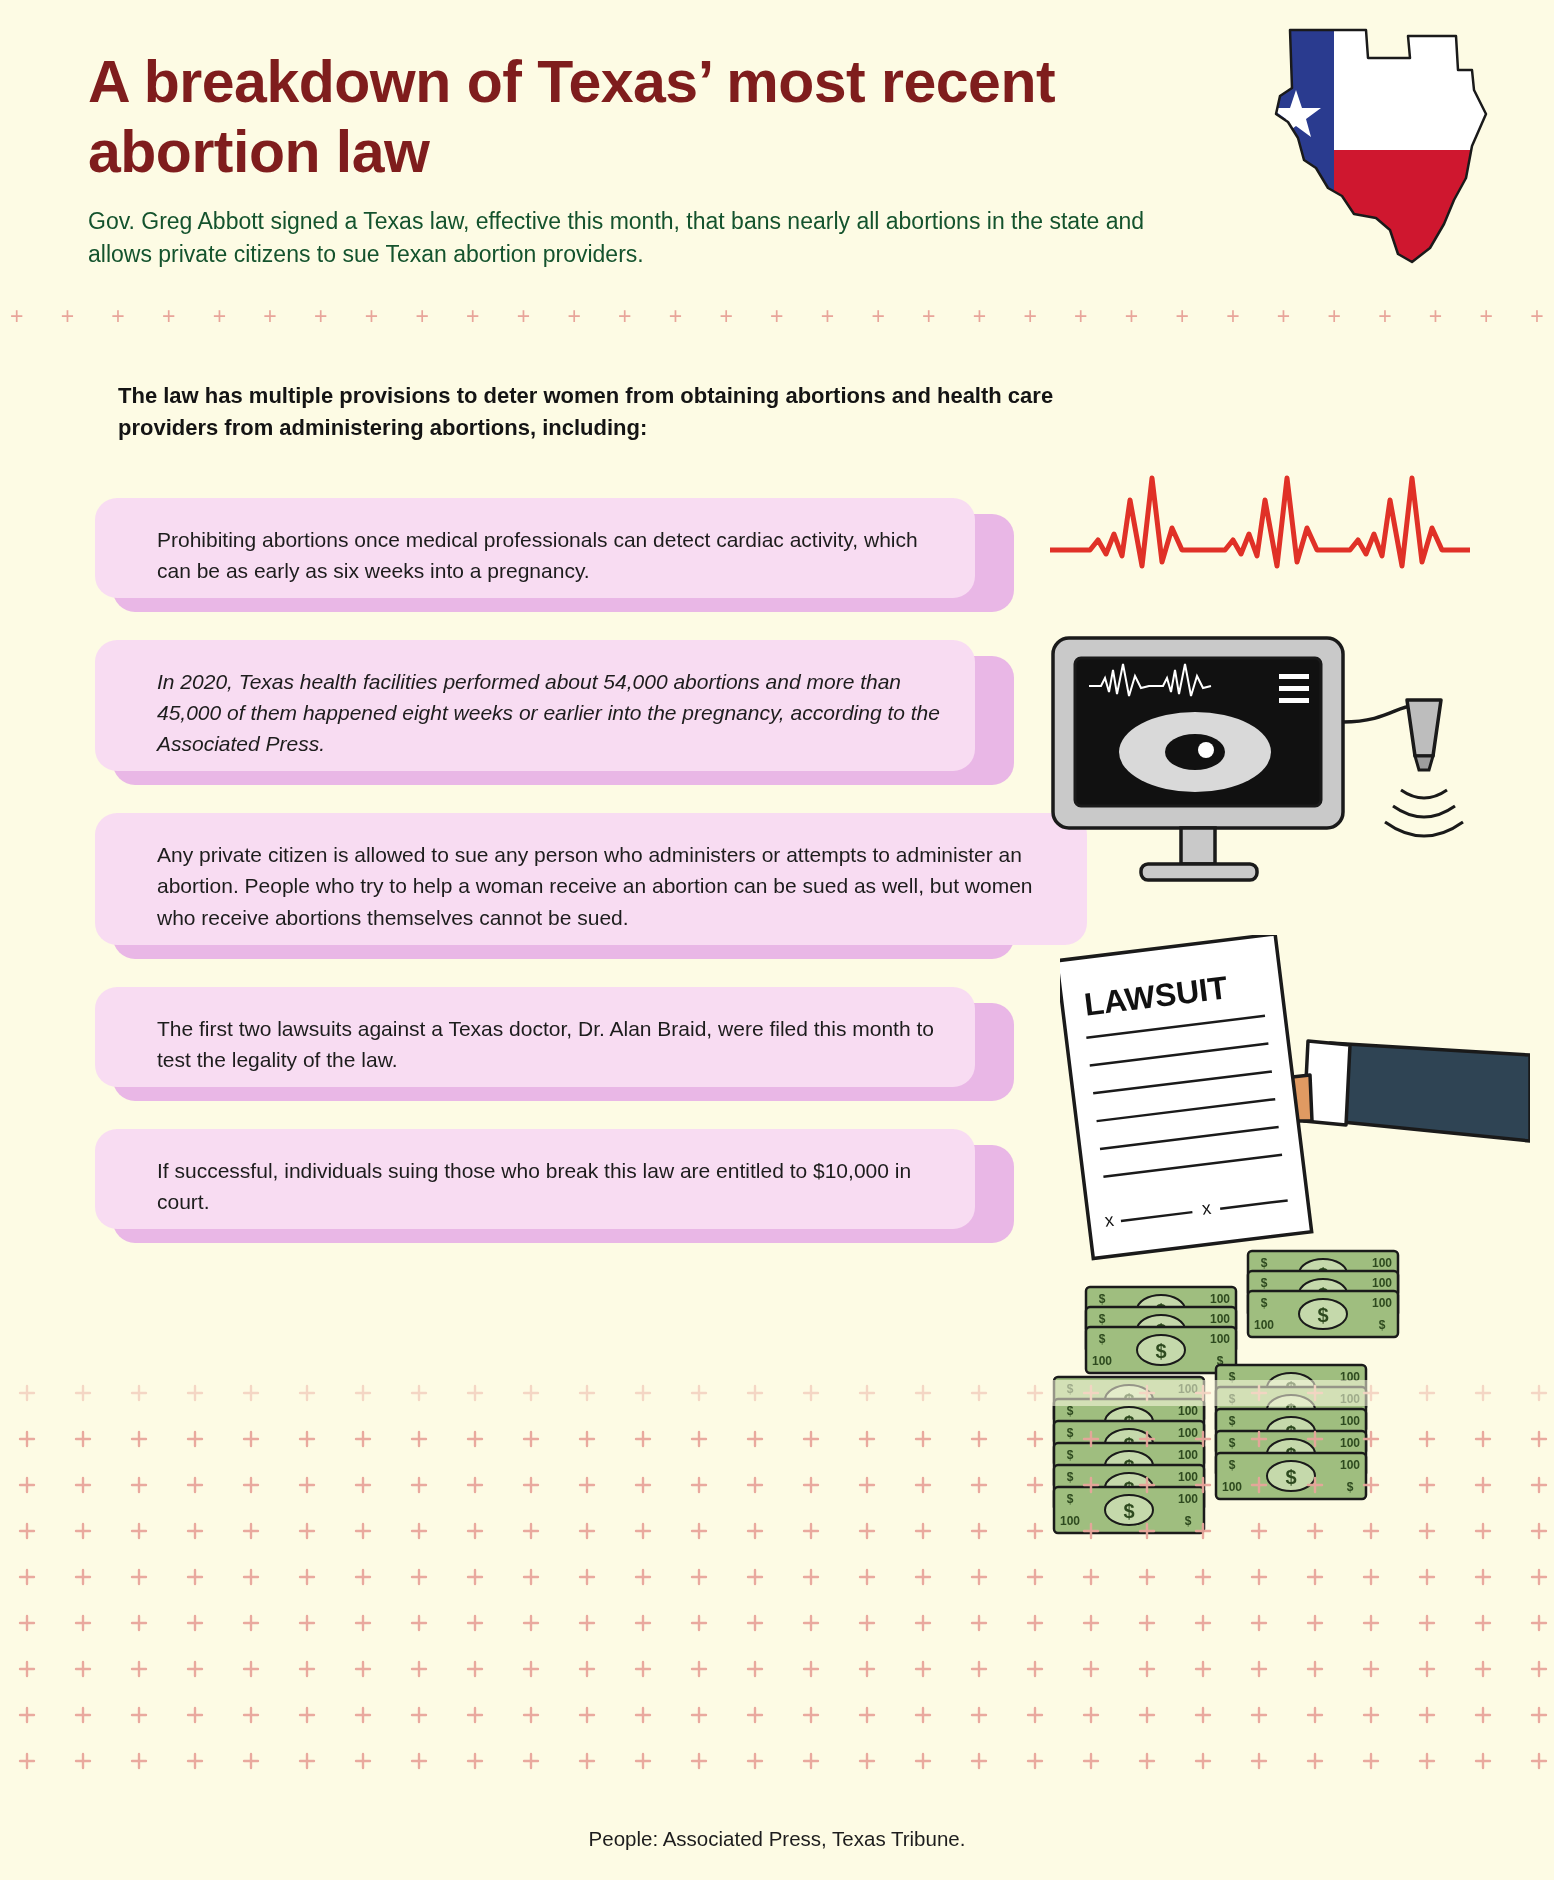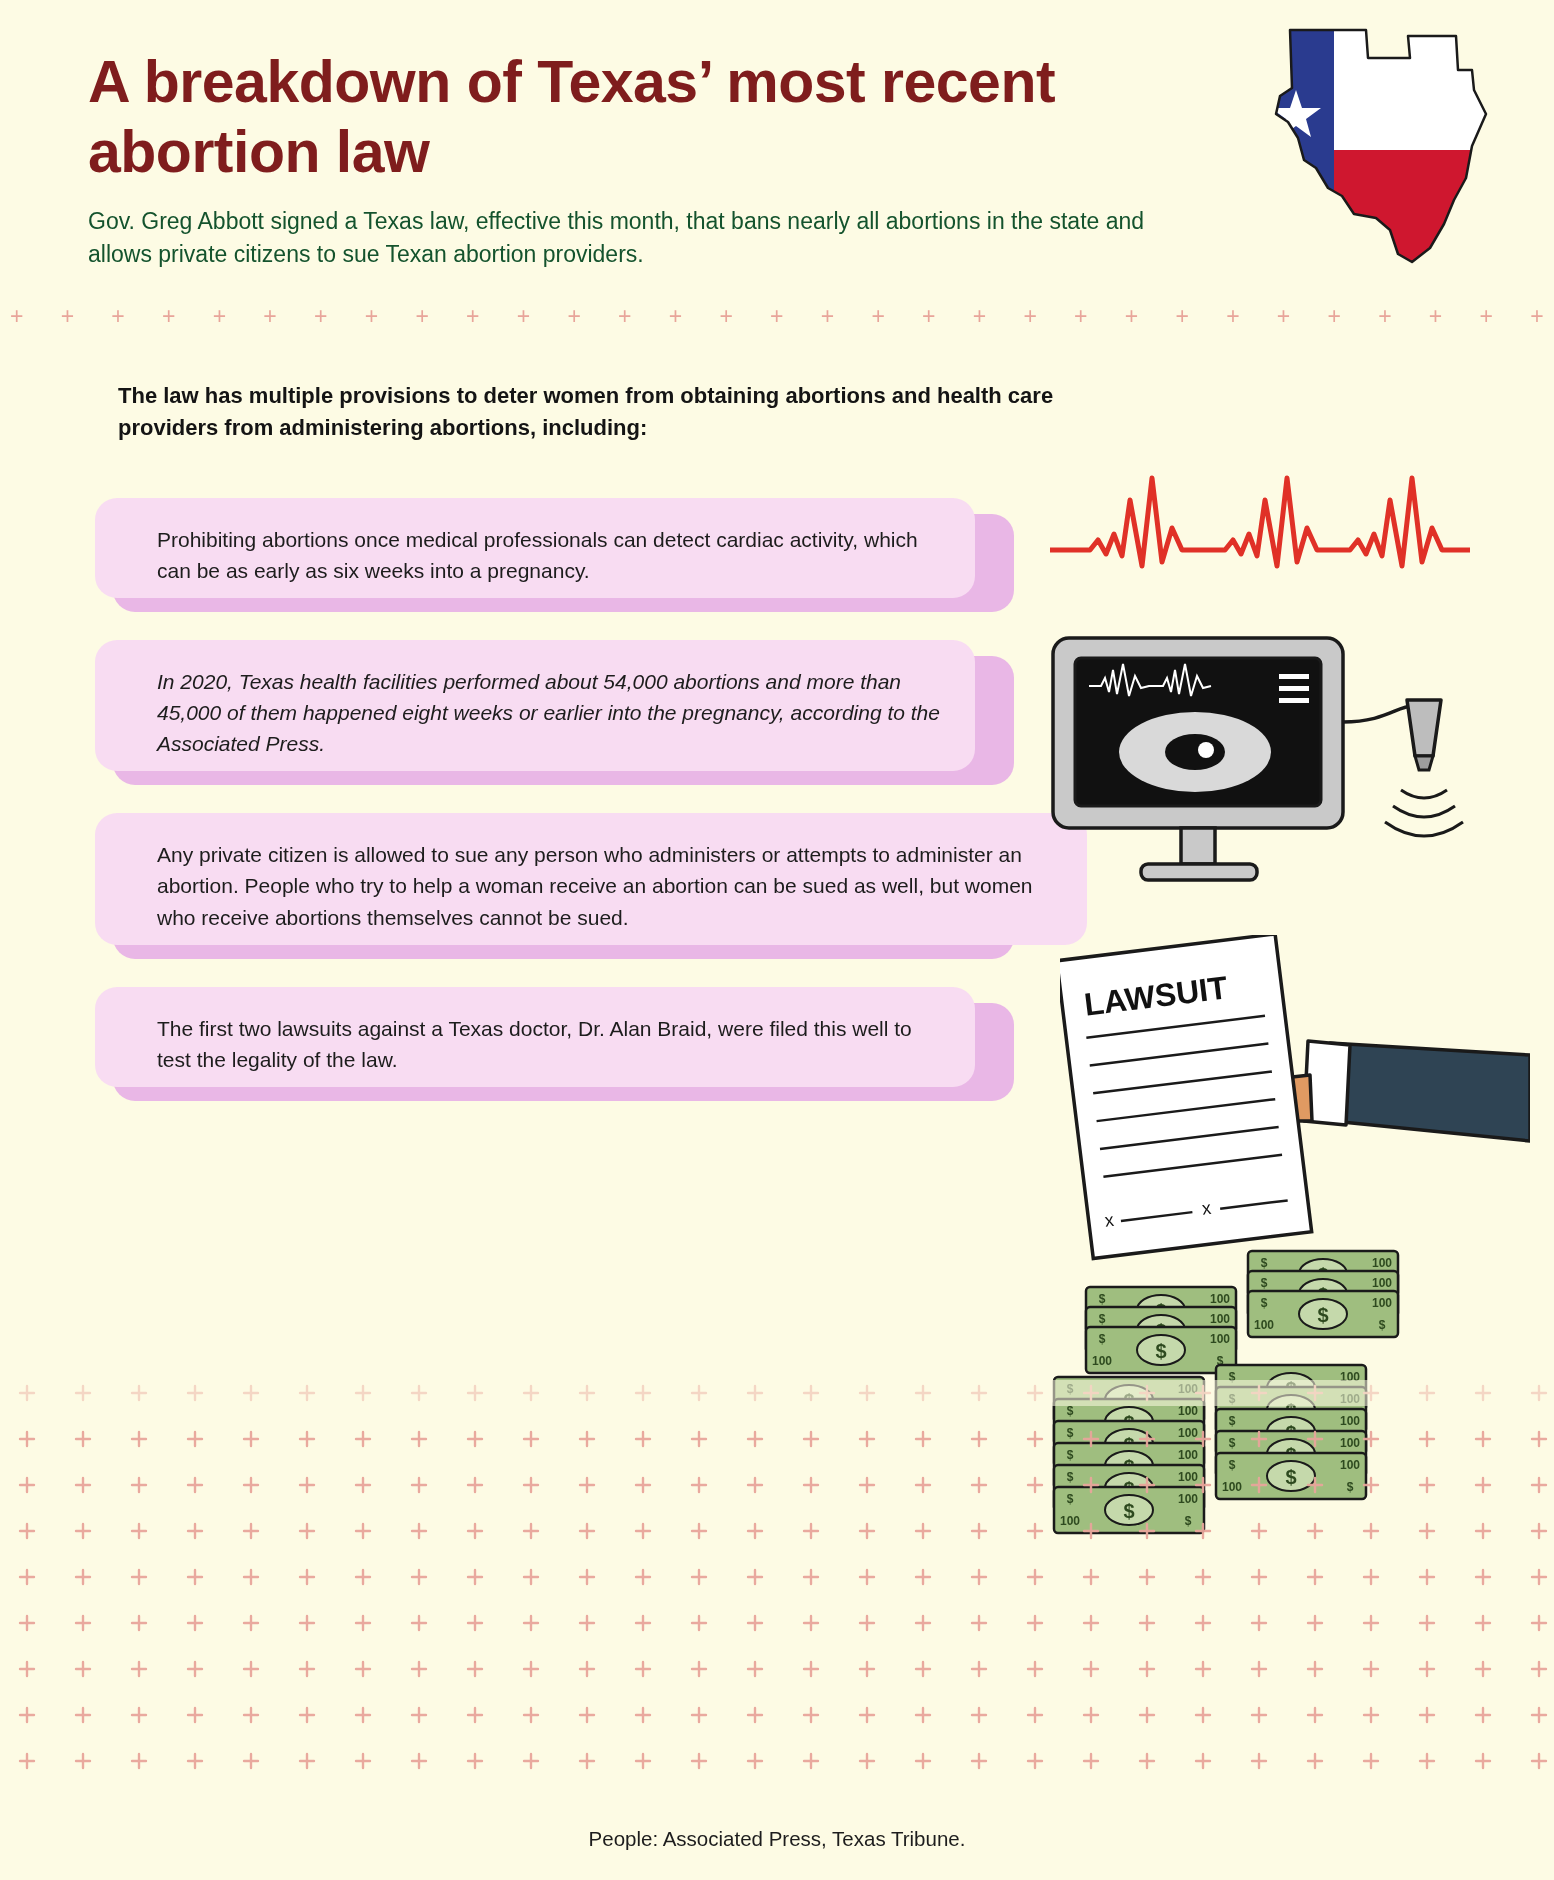--- a/index.html
+++ b/index.html
@@ -219,21 +219,25 @@
     <div class="card" style="margin-bottom:42px;font-style:italic;">
       <div class="shadow"></div>
       <div class="body" style="width:880px;">In 2020, Texas health facilities performed about 54,000 abortions and more than 45,000 of them happened eight weeks or earlier into the pregnancy, according to the Associated Press.</div>
     </div>
     <div class="card" style="margin-bottom:42px;">
       <div class="shadow"></div>
       <div class="body" style="width:992px;">Any private citizen is allowed to sue any person who administers or attempts to administer an abortion. People who try to help a woman receive an abortion can be sued as well, but women who receive abortions themselves cannot be sued.</div>
     </div>
     <div class="card" style="margin-bottom:42px;">
       <div class="shadow"></div>
-      <div class="body" style="width:880px;">The first two lawsuits against a Texas doctor, Dr. Alan Braid, were filed this well to test the legality of the law.</div>
+      <div class="body" style="width:880px;">The first two lawsuits against a Texas doctor, Dr. Alan Braid, were filed this month to test the legality of the law.</div>
+    </div>
+    <div class="card">
+      <div class="shadow"></div>
+      <div class="body" style="width:880px;">If successful, individuals suing those who break this law are entitled to $10,000 in court.</div>
     </div>
   </div>
 
   <div class="ekg">
     <svg width="420" height="110" viewBox="0 0 420 110" aria-hidden="true">
       <polyline fill="none" stroke="#e03127" stroke-width="5" stroke-linejoin="round" stroke-linecap="round" points="0,80 40,80 48,70 56,84 64,64 72,86 80,30 92,96 102,8 112,92 122,58 132,80 175,80
                 183,70 191,84 199,64 207,86 215,30 227,96 237,8 247,92 257,58 267,80 300,80
                 308,70 316,84 324,64 332,86 340,30 352,96 362,8 372,92 382,58 392,80 420,80"></polyline>
     </svg>
   </div>

